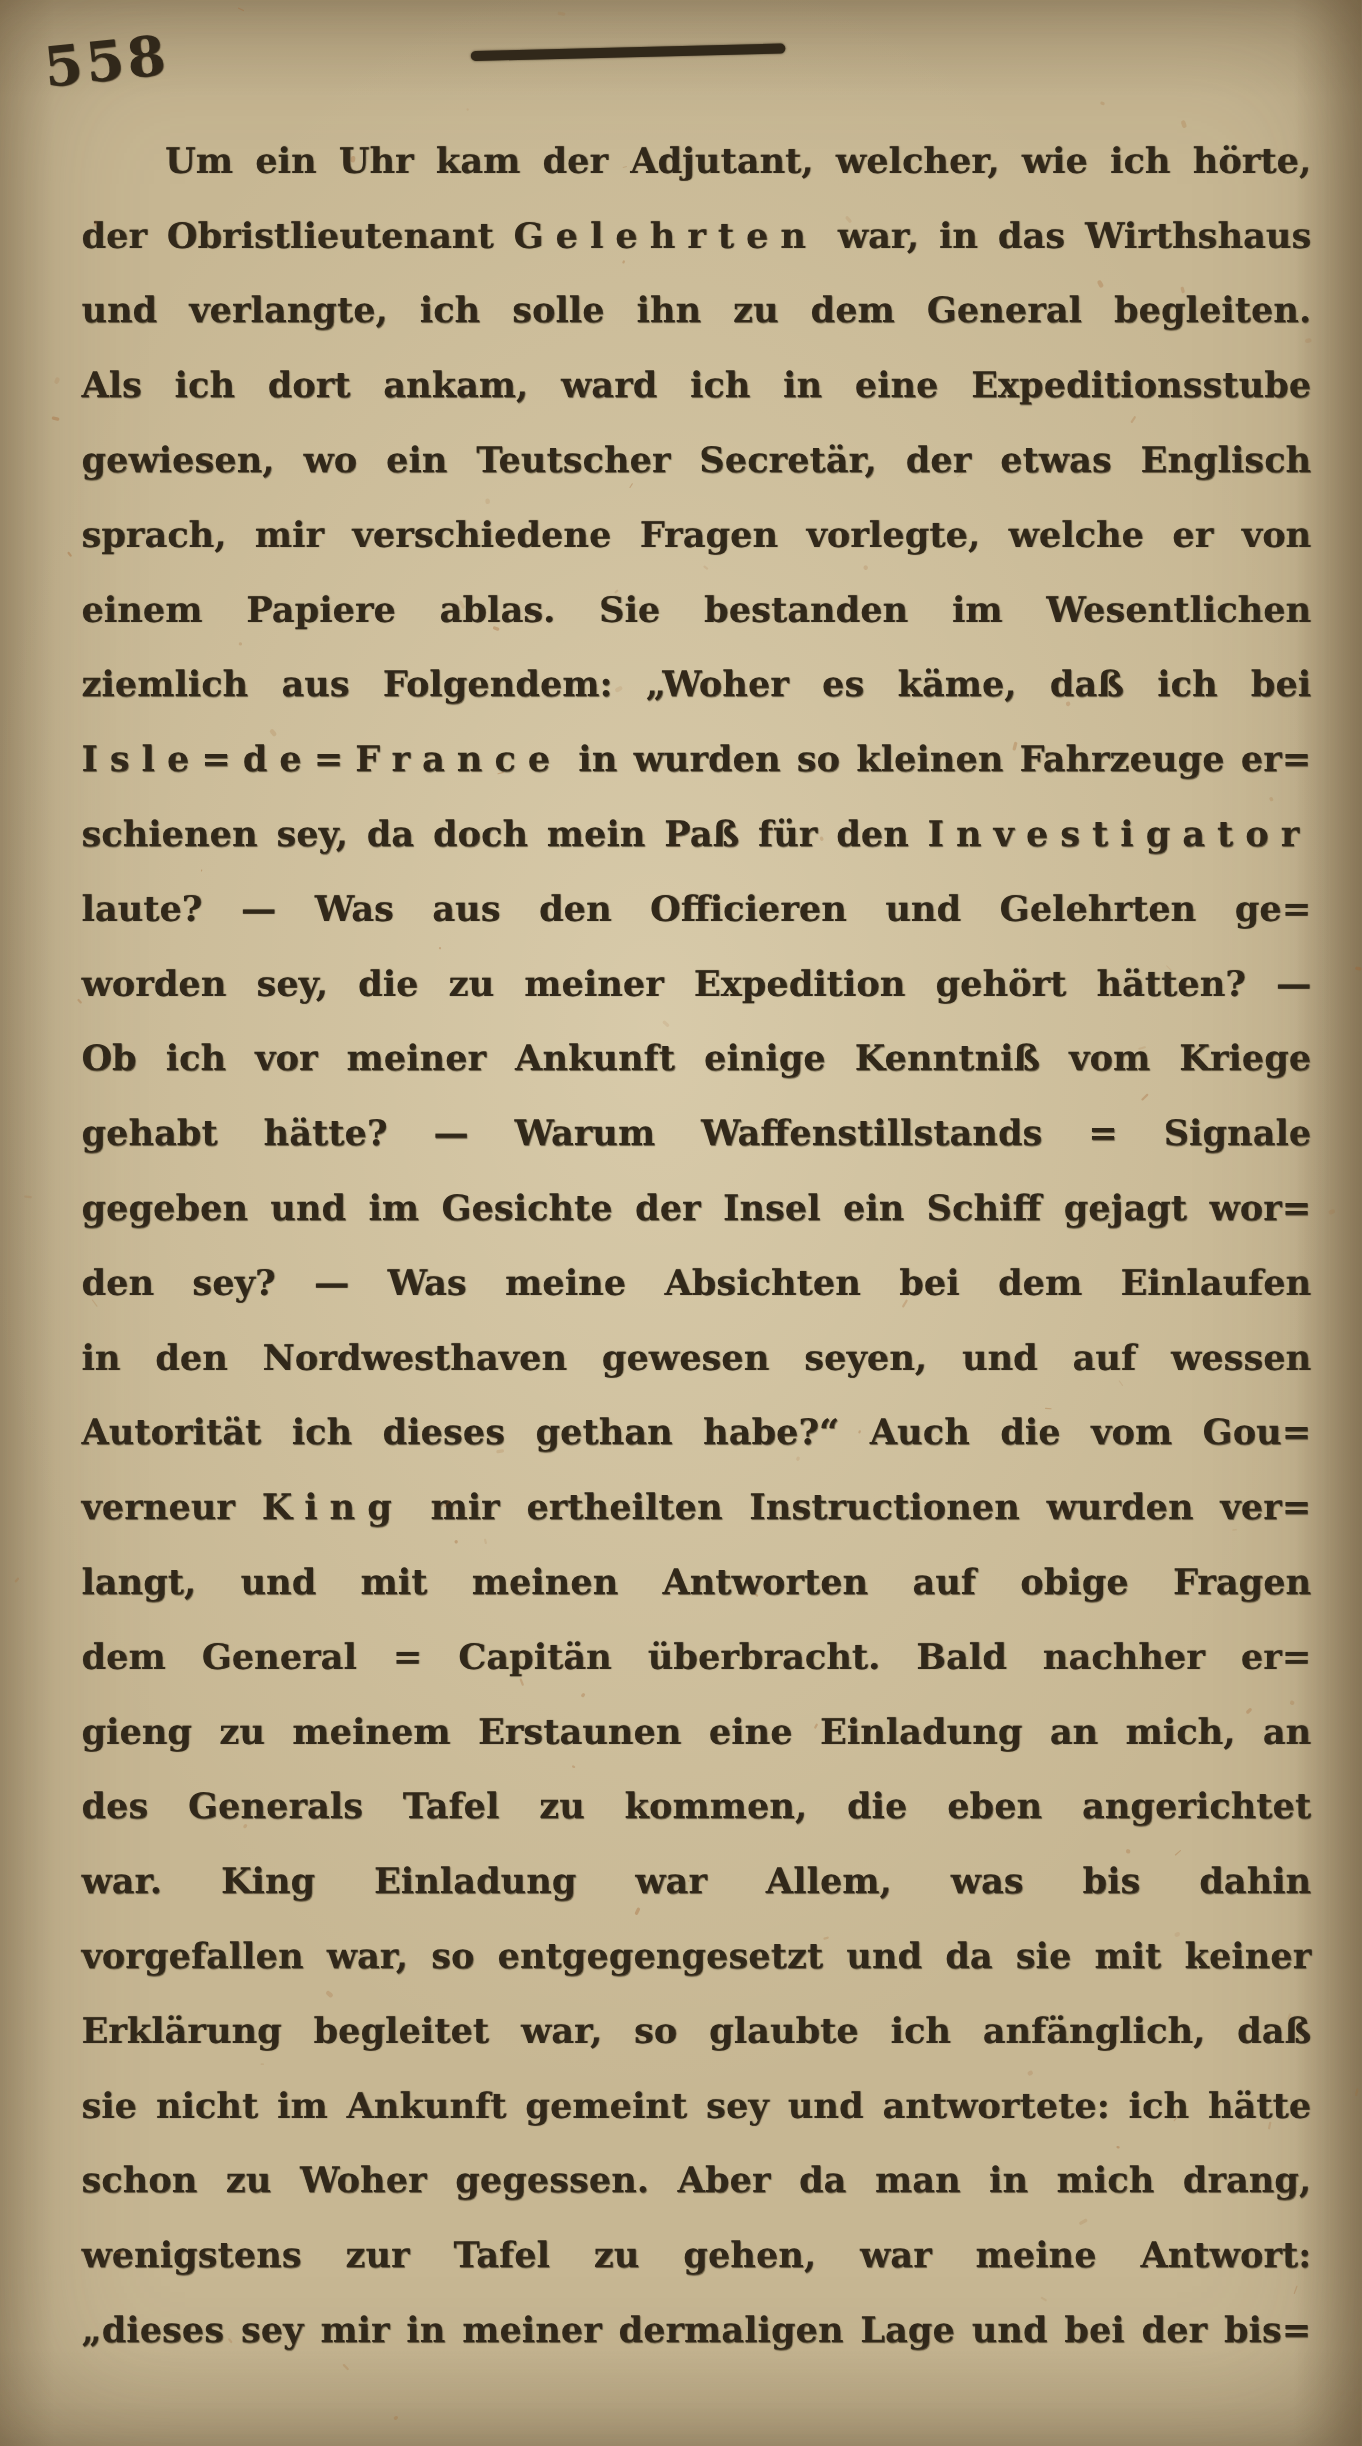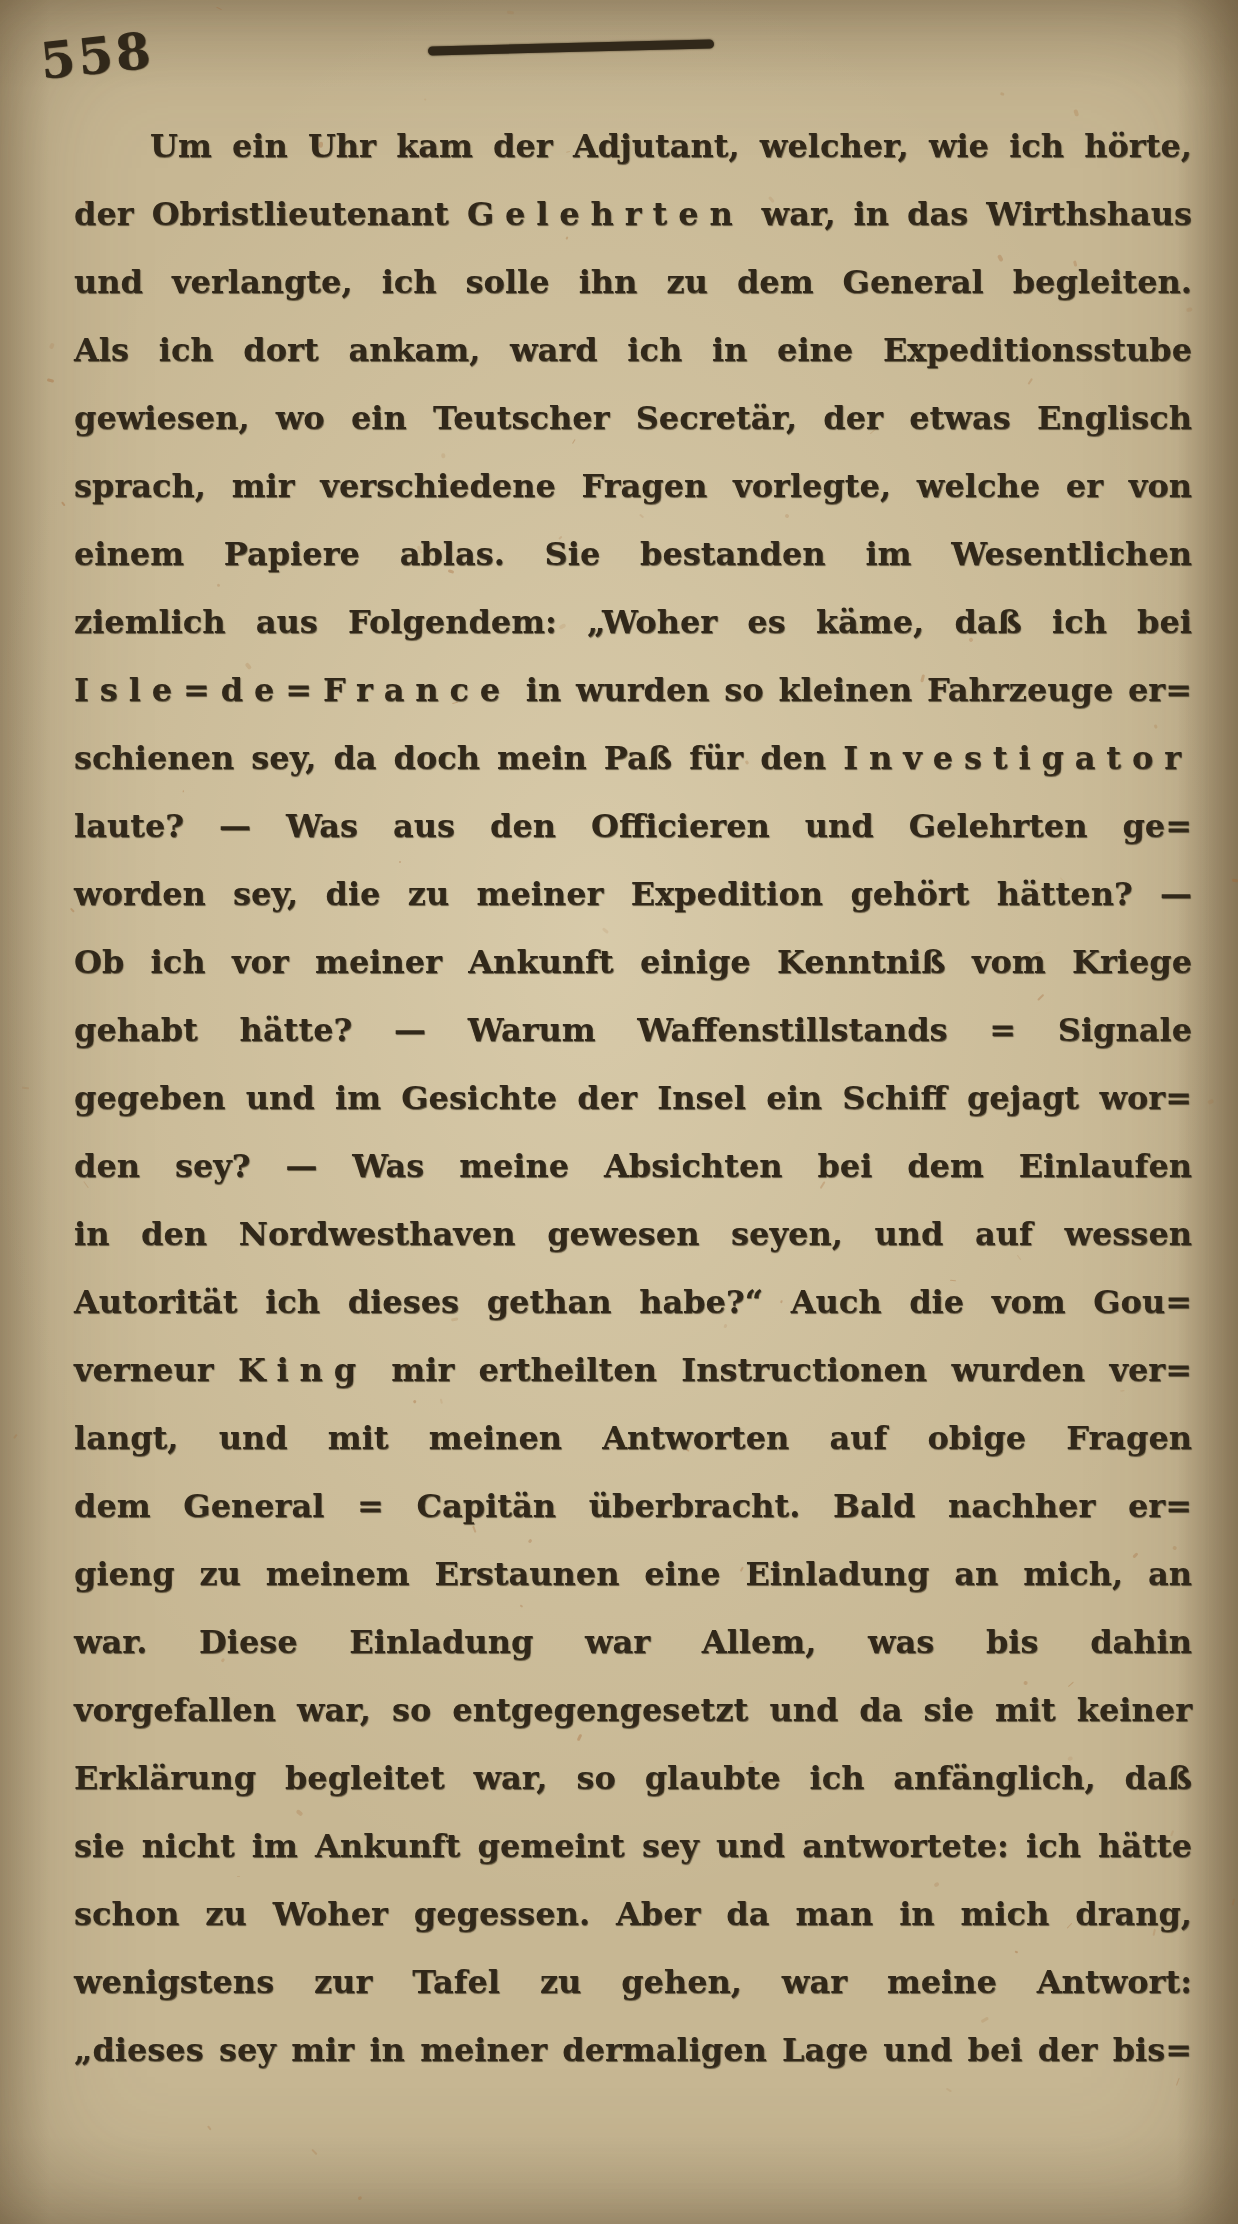--- a/index.html
+++ b/index.html
@@ -91,21 +91,22 @@
       <div class="line"><span>Ob ich vor meiner Ankunft einige Kenntniß vom Kriege</span></div>
       <div class="line"><span>gehabt hätte? — Warum Waffenstillstands = Signale</span></div>
       <div class="line"><span>gegeben und im Gesichte der Insel ein Schiff gejagt wor=</span></div>
       <div class="line"><span>den sey? — Was meine Absichten bei dem Einlaufen</span></div>
       <div class="line"><span>in den Nordwesthaven gewesen seyen, und auf wessen</span></div>
       <div class="line"><span>Autorität ich dieses gethan habe?“ Auch die vom Gou=</span></div>
       <div class="line"><span>verneur </span><span class="spaced">King</span><span> mir ertheilten Instructionen wurden ver=</span></div>
       <div class="line"><span>langt, und mit meinen Antworten auf obige Fragen</span></div>
       <div class="line"><span>dem General = Capitän überbracht. Bald nachher er=</span></div>
       <div class="line"><span>gieng zu meinem Erstaunen eine Einladung an mich, an</span></div>
-      <div class="line"><span>war. Diese Einladung war Allem, was bis dahin</span></div>
+      <div class="line"><span>des Generals Tafel zu kommen, die eben angerichtet</span></div>
+      <div class="line"><span>war. King Einladung war Allem, was bis dahin</span></div>
       <div class="line"><span>vorgefallen war, so entgegengesetzt und da sie mit keiner</span></div>
       <div class="line"><span>Erklärung begleitet war, so glaubte ich anfänglich, daß</span></div>
       <div class="line"><span>sie nicht im Ankunft gemeint sey und antwortete: ich hätte</span></div>
       <div class="line"><span>schon zu Woher gegessen. Aber da man in mich drang,</span></div>
       <div class="line"><span>wenigstens zur Tafel zu gehen, war meine Antwort:</span></div>
       <div class="line"><span>„dieses sey mir in meiner dermaligen Lage und bei der bis=</span></div>
     </div>
   <div id="texture-layer">
       <i class="speck" style="left: 1133px; top: 1554px; width: 5.5px; height: 2.6px; transform: rotate(136deg); opacity: 0.29;"></i>
       <i class="speck" style="left: 61px; top: 503px; width: 5.1px; height: 1.5px; transform: rotate(52deg); opacity: 0.37;"></i>

